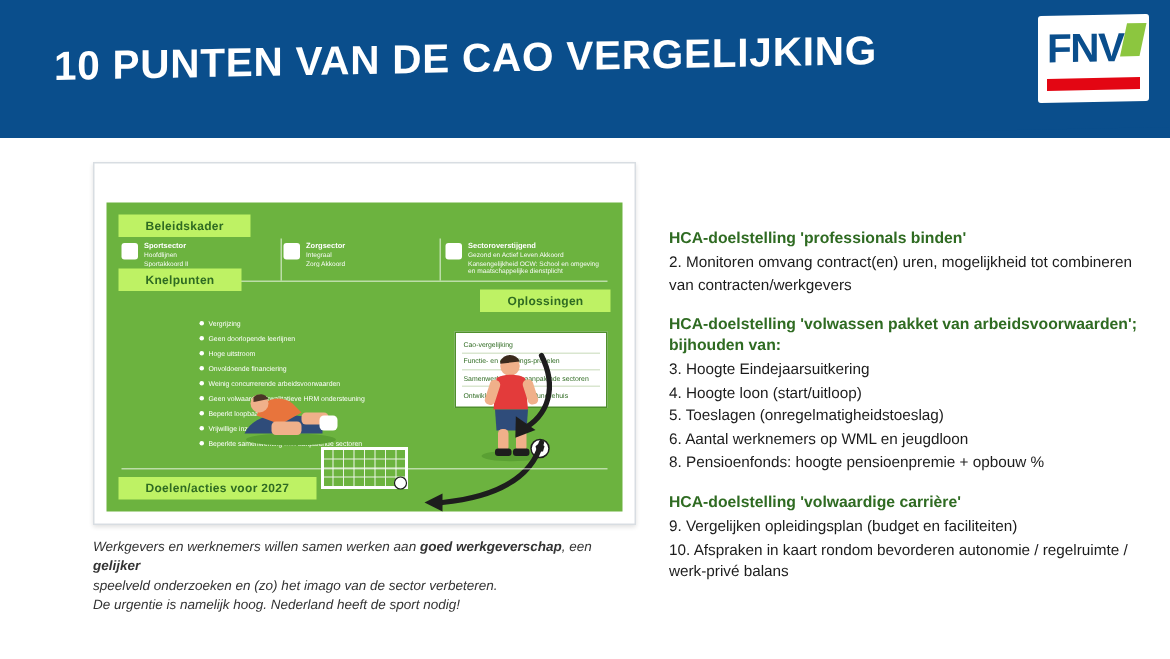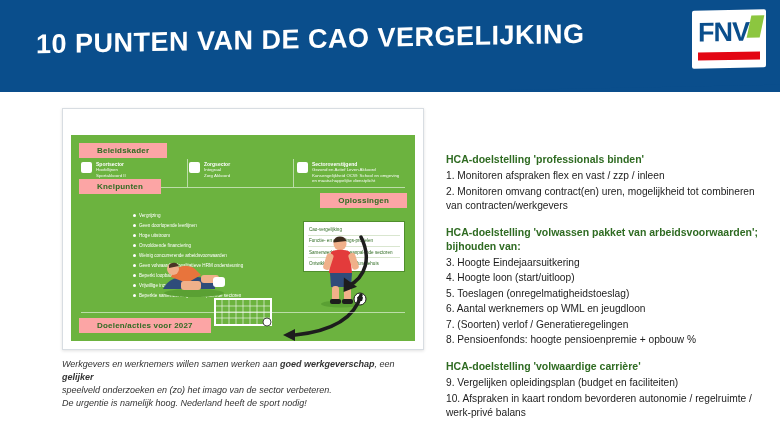--- a/index.html
+++ b/index.html
@@ -92,21 +92,21 @@
   }
   .green-body {
     position: absolute;
     left: 8px; top: 26px;
     width: 344px; height: 206px;
     background: #6cb33f;
   }
 
   .sec-label {
     position: absolute;
-    background: #fca5a5;
+    background: #bef264;
     color: #2f6b22;
     font-size: 8px;
     font-weight: bold;
     padding: 3px 18px;
     letter-spacing: 0.2px;
   }
   .beleidskader { left: 8px; top: 8px; }
   .knelpunten   { left: 8px; top: 44px; }
   .oplossingen  { right: 8px; top: 58px; }
   .doelen       { left: 8px; bottom: 8px; text-align: right; }
@@ -366,29 +366,27 @@
 </div>
 
 <div class="caption">
   <span>Werkgevers en werknemers willen samen werken aan </span><b>goed werkgeverschap</b><span>, een </span><b>gelijker</b><br>
   <span>speelveld onderzoeken en (zo) het imago van de sector verbeteren.</span><br>
   <span>De urgentie is namelijk hoog. Nederland heeft de sport nodig!</span>
 </div>
 
 <div class="right-col">
   <p class="rc-head">HCA-doelstelling 'professionals binden'</p>
-  <div class="rc-item">1. Monitoren  afspraken flex en vast / zzp / inleen</div>
   <div class="rc-item">2. Monitoren  omvang contract(en) uren, mogelijkheid tot combineren van contracten/werkgevers</div>
 
   <p class="rc-head second">HCA-doelstelling 'volwassen pakket van arbeidsvoorwaarden'; bijhouden van:</p>
   <div class="rc-item">3. Hoogte Eindejaarsuitkering</div>
   <div class="rc-item">4. Hoogte loon (start/uitloop)</div>
   <div class="rc-item">5. Toeslagen (onregelmatigheidstoeslag)</div>
   <div class="rc-item">6. Aantal werknemers  op WML en jeugdloon</div>
-  <div class="rc-item">7. (Soorten) verlof / Generatieregelingen</div>
   <div class="rc-item">8. Pensioenfonds: hoogte pensioenpremie + opbouw %</div>
 
   <p class="rc-head third">HCA-doelstelling 'volwaardige carrière'</p>
   <div class="rc-item">9. Vergelijken opleidingsplan (budget en faciliteiten)</div>
   <div class="rc-item">10. Afspraken in kaart rondom  bevorderen  autonomie / regelruimte / werk-privé balans</div>
 </div>
 
 <div class="bottom-line"></div>
 
 </body></html>

